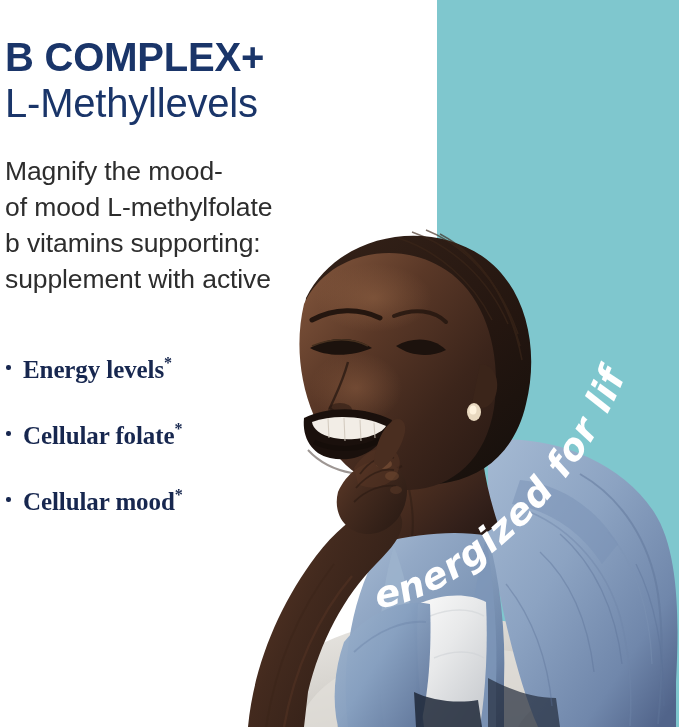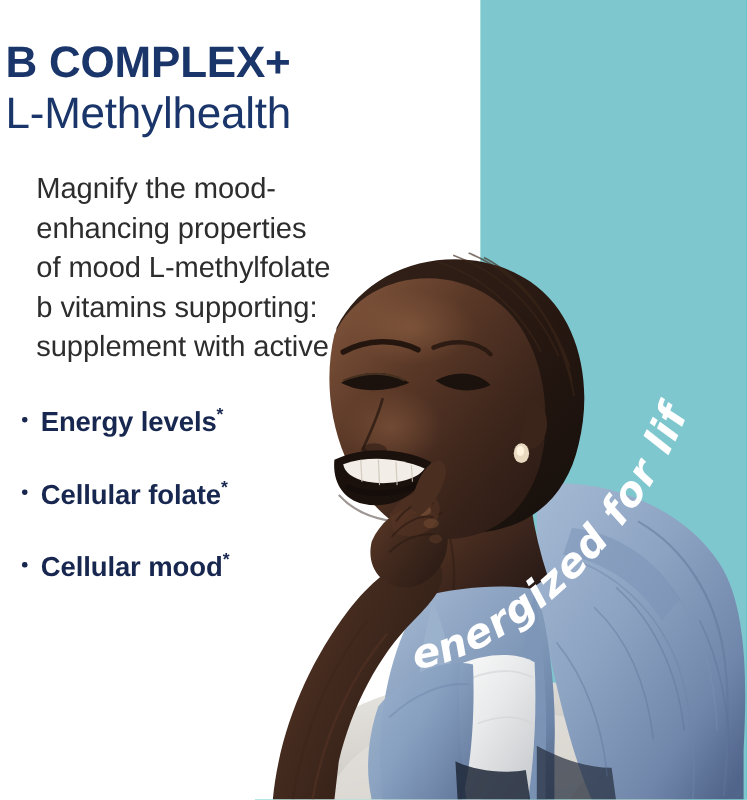--- a/index.html
+++ b/index.html
@@ -5,21 +5,21 @@
   html, body {
     margin: 0;
     padding: 0;
     background: #ffffff;
   }
   #canvas {
     position: relative;
     width: 679px;
     height: 727px;
     overflow: hidden;
-    background: #14b8a6;
+    background: #a3a3a3;
     font-family: "Liberation Sans", sans-serif;
     -webkit-font-smoothing: antialiased;
   }
 
   
   .teal-panel {
     position: absolute;
     left: 437px;
     top: 0;
     width: 242px;
@@ -56,33 +56,33 @@
   .body-copy {
     position: absolute;
     left: 5px;
     top: 153px;
     width: 350px;
     color: #2d2d2d;
     font-size: 26.5px;
     font-weight: 300;
     line-height: 36px;
     letter-spacing: -0.1px;
-    margin-left: 28px;
   }
   .body-copy .bl { display: block; white-space: nowrap; }
 
   
   .bullets {
     position: absolute;
     left: 3px;
     top: 356px;
     width: 330px;
-    margin: 14px;
+    margin: 0;
     padding: 0;
     list-style: none;
+    font-family: Liberation Serif, serif;
   }
   .bullet-row {
     position: relative;
     height: 66px;
     padding-left: 20px;
     color: #17274F;
     font-size: 25px;
     font-weight: 600;
     letter-spacing: -0.1px;
     white-space: nowrap;
@@ -299,26 +299,25 @@
         <path d="M352 340 C382 368 400 410 406 460"></path>
         <path d="M372 322 C406 352 428 398 434 452"></path>
         <path d="M448 352 C468 392 476 442 476 494"></path>
         <path d="M318 372 C344 404 360 448 364 494"></path>
       </g>
     </svg>
   </div>
 
   <div class="headline">
     <span class="headline-line hl-1">B COMPLEX+</span>
-    <span class="headline-line hl-2"><span class="bold-part">L-Methyl</span><span>health</span></span>
+    <span class="headline-line hl-2"><span class="bold-part">L-Methyl</span><span>levels</span></span>
   </div>
 
   <div class="body-copy">
     <span class="bl">Magnify the mood-</span>
-    <span class="bl">enhancing properties</span>
     <span class="bl">of mood L-methylfolate</span>
     <span class="bl">b vitamins supporting:</span>
     <span class="bl">supplement with active</span>
   </div>
 
   <ul class="bullets">
     <li class="bullet-row">
       <span class="bullet-dot"></span>
       <span class="bullet-label">Energy levels</span><span class="bullet-star">*</span>
     </li>

